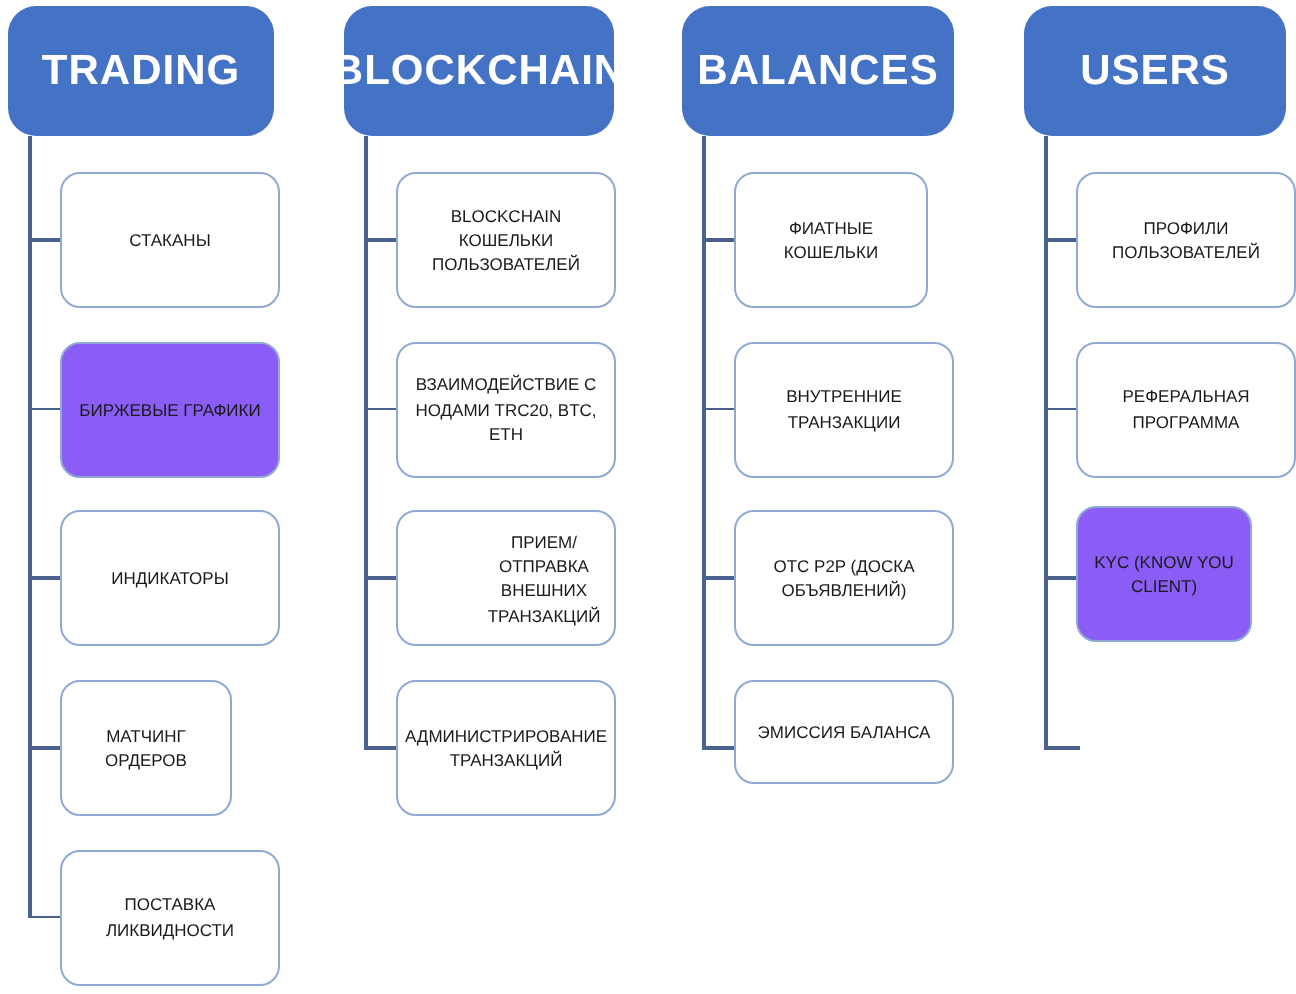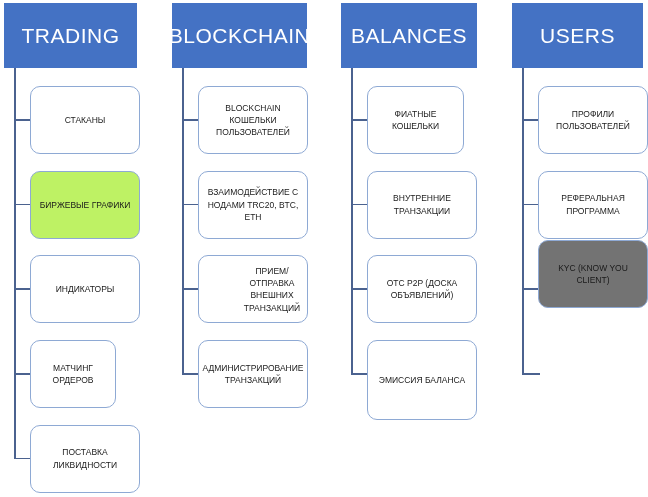--- a/index.html
+++ b/index.html
@@ -10,28 +10,28 @@
   }
   .canvas {
     position: relative;
     width: 648px;
     height: 497px;
     background: #ffffff;
     overflow: hidden;
   }
   .branch-header {
     position: absolute;
-    border-radius: 0;
+    border-radius: 14px;
     display: flex;
     align-items: center;
     justify-content: center;
     text-align: center;
     font-size: 21px;
     letter-spacing: 0.5px;
-    font-weight: 400;
+    font-weight: 700;
   }
   .branch-node {
     position: absolute;
     border-radius: 10px;
     border: 1px solid;
     display: flex;
     align-items: center;
     justify-content: center;
     text-align: center;
     font-size: 8.5px;
@@ -47,21 +47,21 @@
 <body>
 
 <div class="canvas" id="canvas">
     <div class="branch-header" style="left: 4px; top: 3px; width: 133px; height: 65px; background: rgb(68, 114, 196); color: rgb(255, 255, 255);">TRADING</div>
     <div class="connector-vline" style="left: 14px; top: 68px; width: 2px; height: 390.8px; background: rgb(75, 98, 143);"></div>
     <div class="connector-stub" style="left: 14px; top: 119px; width: 18px; height: 1.5px; background: rgb(75, 98, 143);"></div>
     <div class="branch-node" style="left: 30px; top: 86px; width: 110px; height: 68px; background: rgb(255, 255, 255); border-color: rgb(142, 169, 212); color: rgb(26, 26, 26);">
       <span>СТАКАНЫ</span>
     </div>
     <div class="connector-stub" style="left: 14px; top: 203.7px; width: 18px; height: 1.5px; background: rgb(75, 98, 143);"></div>
-    <div class="branch-node" style="left: 30px; top: 170.7px; width: 110px; height: 68px; background: #bef264; border-color: rgb(142, 169, 212); color: rgb(26, 26, 26);">
+    <div class="branch-node" style="left: 30px; top: 170.7px; width: 110px; height: 68px; background: #8b5cf6; border-color: rgb(142, 169, 212); color: rgb(26, 26, 26);">
       <span>БИРЖЕВЫЕ ГРАФИКИ</span>
     </div>
     <div class="connector-stub" style="left: 14px; top: 288.4px; width: 18px; height: 1.5px; background: rgb(75, 98, 143);"></div>
     <div class="branch-node" style="left: 30px; top: 255.4px; width: 110px; height: 68px; background: rgb(255, 255, 255); border-color: rgb(142, 169, 212); color: rgb(26, 26, 26);">
       <span>ИНДИКАТОРЫ</span>
     </div>
     <div class="connector-stub" style="left: 14px; top: 373.1px; width: 18px; height: 1.5px; background: rgb(75, 98, 143);"></div>
     <div class="branch-node" style="left: 30px; top: 340.1px; width: 86px; height: 68px; background: rgb(255, 255, 255); border-color: rgb(142, 169, 212); color: rgb(26, 26, 26);">
       <span>МАТЧИНГ ОРДЕРОВ</span>
     </div>
@@ -95,31 +95,31 @@
     </div>
     <div class="connector-stub" style="left: 351px; top: 203.7px; width: 18px; height: 1.5px; background: rgb(75, 98, 143);"></div>
     <div class="branch-node" style="left: 367px; top: 170.7px; width: 110px; height: 68px; background: rgb(255, 255, 255); border-color: rgb(142, 169, 212); color: rgb(26, 26, 26);">
       <span>ВНУТРЕННИЕ ТРАНЗАКЦИИ</span>
     </div>
     <div class="connector-stub" style="left: 351px; top: 288.4px; width: 18px; height: 1.5px; background: rgb(75, 98, 143);"></div>
     <div class="branch-node" style="left: 367px; top: 255.4px; width: 110px; height: 68px; background: rgb(255, 255, 255); border-color: rgb(142, 169, 212); color: rgb(26, 26, 26);">
       <span>ОТС P2P (ДОСКА ОБЪЯВЛЕНИЙ)</span>
     </div>
     <div class="connector-stub" style="left: 351px; top: 373.1px; width: 18px; height: 1.5px; background: rgb(75, 98, 143);"></div>
-    <div class="branch-node" style="left: 367px; top: 340.1px; width: 110px; height: 80px; background: rgb(255, 255, 255); border-color: rgb(142, 169, 212); color: rgb(26, 26, 26);">
+    <div class="branch-node" style="left: 367px; top: 340.1px; width: 110px; height: 52px; background: rgb(255, 255, 255); border-color: rgb(142, 169, 212); color: rgb(26, 26, 26);">
       <span>ЭМИССИЯ БАЛАНСА</span>
     </div>
     <div class="branch-header" style="left: 512px; top: 3px; width: 131px; height: 65px; background: rgb(68, 114, 196); color: rgb(255, 255, 255);">USERS</div>
     <div class="connector-vline" style="left: 522px; top: 68px; width: 2px; height: 306.1px; background: rgb(75, 98, 143);"></div>
     <div class="connector-stub" style="left: 522px; top: 119px; width: 18px; height: 1.5px; background: rgb(75, 98, 143);"></div>
     <div class="branch-node" style="left: 538px; top: 86px; width: 110px; height: 68px; background: rgb(255, 255, 255); border-color: rgb(142, 169, 212); color: rgb(26, 26, 26); align-items: center;">
       <span>ПРОФИЛИ ПОЛЬЗОВАТЕЛЕЙ</span>
     </div>
     <div class="connector-stub" style="left: 522px; top: 203.7px; width: 18px; height: 1.5px; background: rgb(75, 98, 143);"></div>
     <div class="branch-node" style="left: 538px; top: 170.7px; width: 110px; height: 68px; background: rgb(255, 255, 255); border-color: rgb(142, 169, 212); color: rgb(26, 26, 26);">
       <span>РЕФЕРАЛЬНАЯ ПРОГРАММА</span>
     </div>
     <div class="connector-stub" style="left: 522px; top: 288.4px; width: 18px; height: 1.5px; background: rgb(75, 98, 143);"></div>
-    <div class="branch-node" style="left: 538px; top: 240px; width: 110px; height: 68px; background: #737373; border-color: rgb(142, 169, 212); color: rgb(26, 26, 26);">
+    <div class="branch-node" style="left: 538px; top: 253px; width: 88px; height: 68px; background: #8b5cf6; border-color: rgb(142, 169, 212); color: rgb(26, 26, 26);">
       <span>KYC (KNOW YOU CLIENT)</span>
     </div>
     <div class="connector-stub" style="left: 522px; top: 373.1px; width: 18px; height: 1.5px; background: rgb(75, 98, 143);"></div>
   </div>
 
 </body></html>

